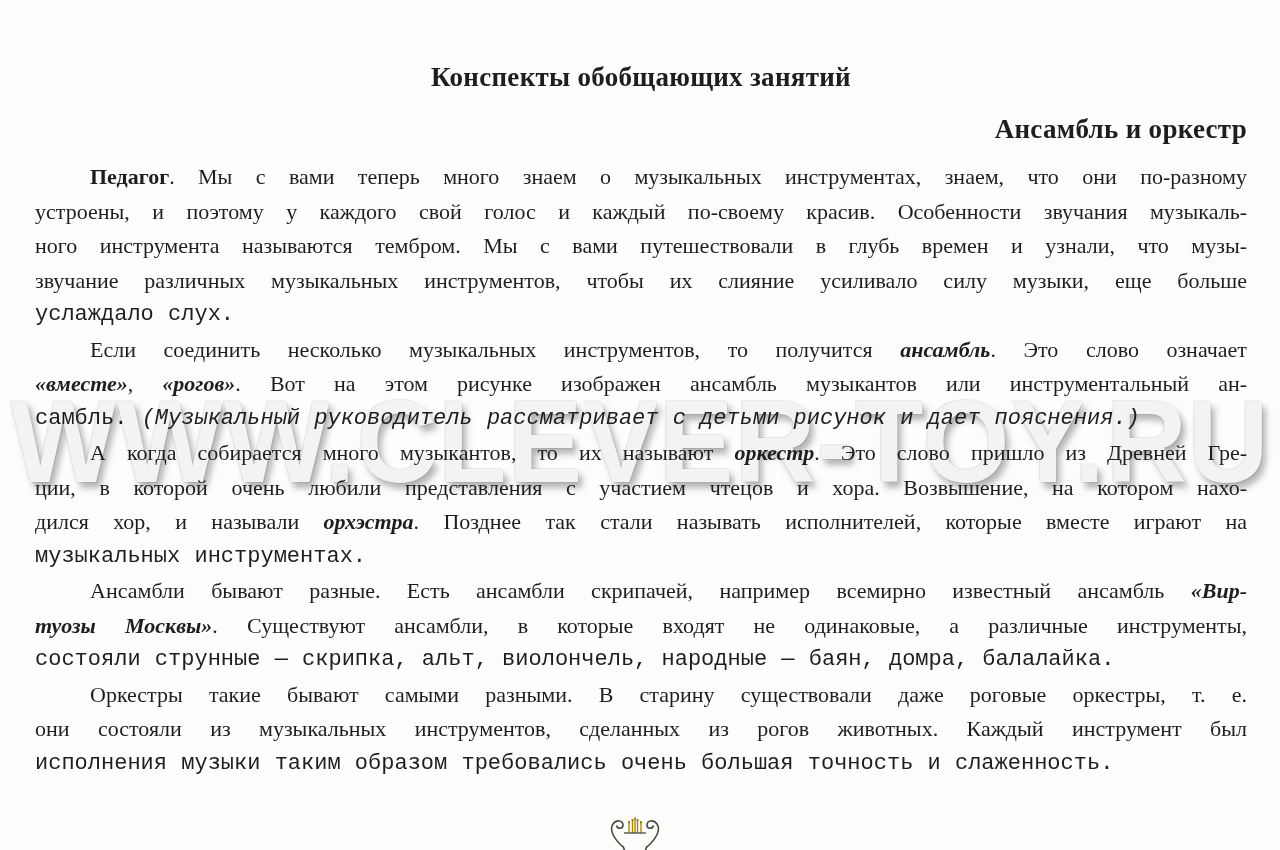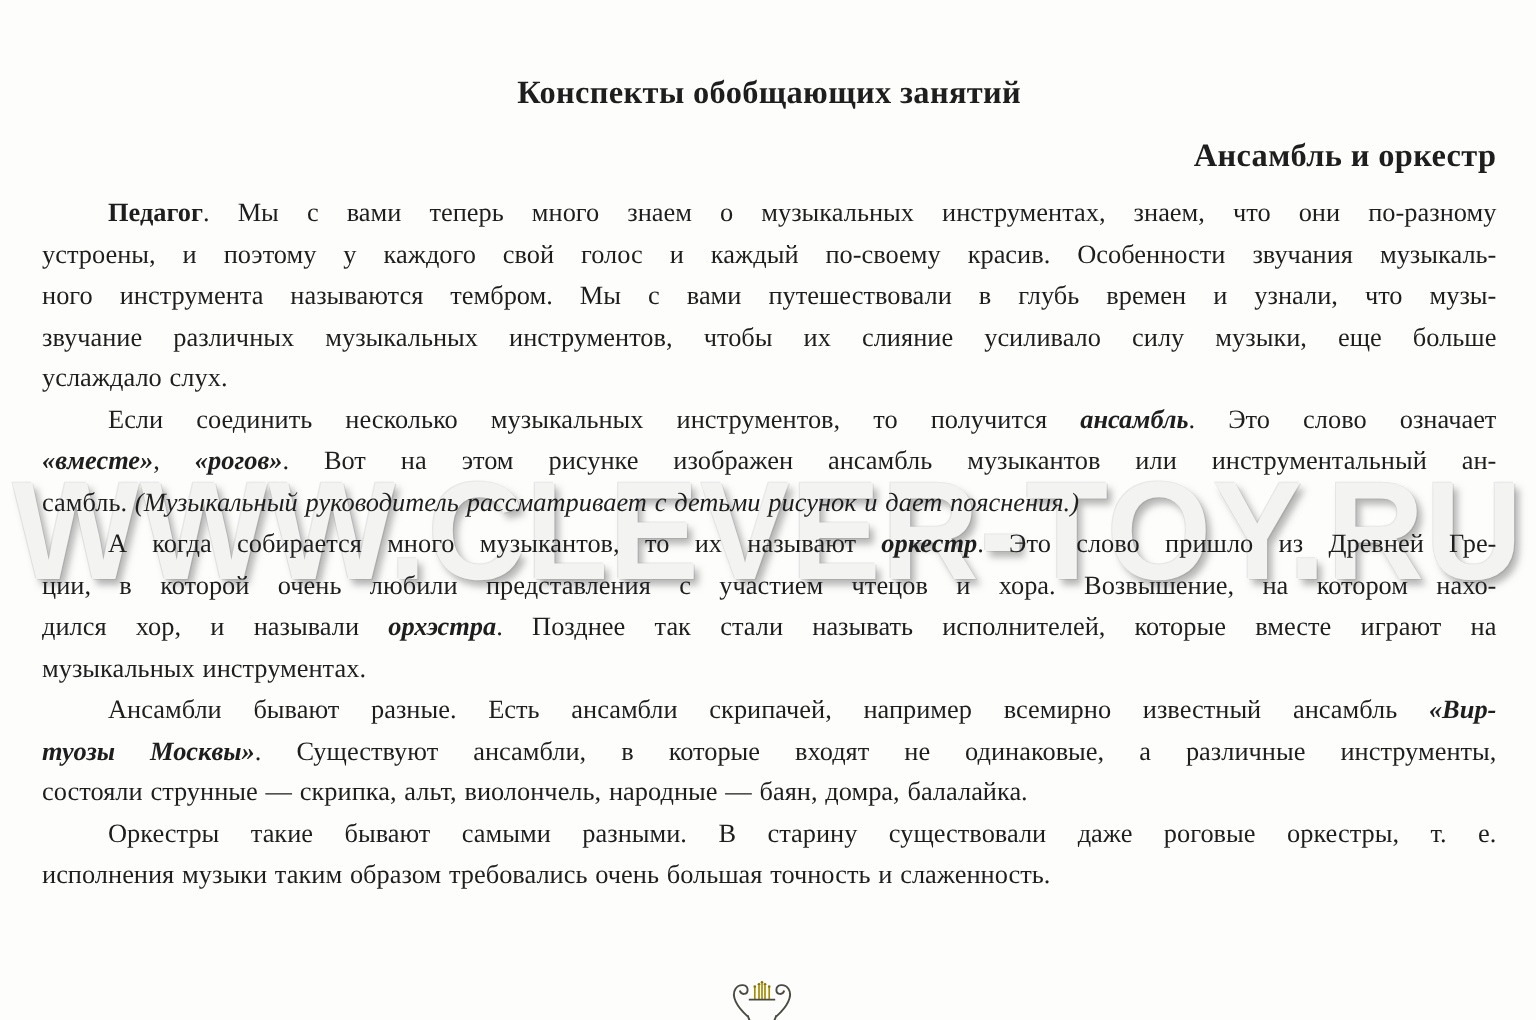--- a/index.html
+++ b/index.html
@@ -30,21 +30,21 @@
   .subtitle{
     text-align:right;font-weight:bold;font-size:27px;
     margin:21px 0 0 0;letter-spacing:0.3px;
   }
   .paragraphs{margin-top:15px;font-size:22px;}
   .line{
     text-align:justify;text-align-last:justify;
     line-height:34.5px;word-spacing:1px;
   }
   .line.first{text-indent:55px;}
-  .line.last{text-align-last:left;}
+  .line.last{text-align-last:left;font-family:Liberation Mono, monospace;}
   .b{font-weight:bold;}
   .bi{font-weight:bold;font-style:italic;}
   .i{font-style:italic;}
   .lyre-wrap{
     position:absolute;left:600px;top:813px;width:70px;height:37px;
     overflow:hidden;z-index:1;
   }
 </style>
 </head>
 <body>
@@ -75,20 +75,21 @@
           <div class="line"><span>дился хор, и называли </span><span class="bi">орхэстра</span><span>. Позднее так стали называть исполнителей, которые вместе играют на</span></div>
           <div class="line last"><span>музыкальных инструментах.</span></div>
         </div>
         <div>
           <div class="line first"><span>Ансамбли бывают разные. Есть ансамбли скрипачей, например всемирно известный ансамбль </span><span class="bi">«Вир-</span></div>
           <div class="line"><span class="bi">туозы Москвы»</span><span>. Существуют ансамбли, в которые входят не одинаковые, а различные инструменты,</span></div>
           <div class="line last"><span>состояли струнные — скрипка, альт, виолончель, народные — баян, домра, балалайка.</span></div>
         </div>
         <div>
           <div class="line first"><span>Оркестры такие бывают самыми разными. В старину существовали даже роговые оркестры, т. е.</span></div>
+          <div class="line"><span>они состояли из музыкальных инструментов, сделанных из рогов животных. Каждый инструмент был</span></div>
           <div class="line last"><span>исполнения музыки таким образом требовались очень большая точность и слаженность.</span></div>
         </div>
       </div>
   </div>
 
   <div class="lyre-wrap">
     <svg width="70" height="60" viewBox="0 0 70 60">
 
       <path d="M23 34 C14 26, 9 17, 13 11 C16 6.5, 23 7, 23 12 C23 16, 17.5 16.5, 16.5 12.5" fill="none" stroke="#4a4a44" stroke-width="1.6"></path>
 

